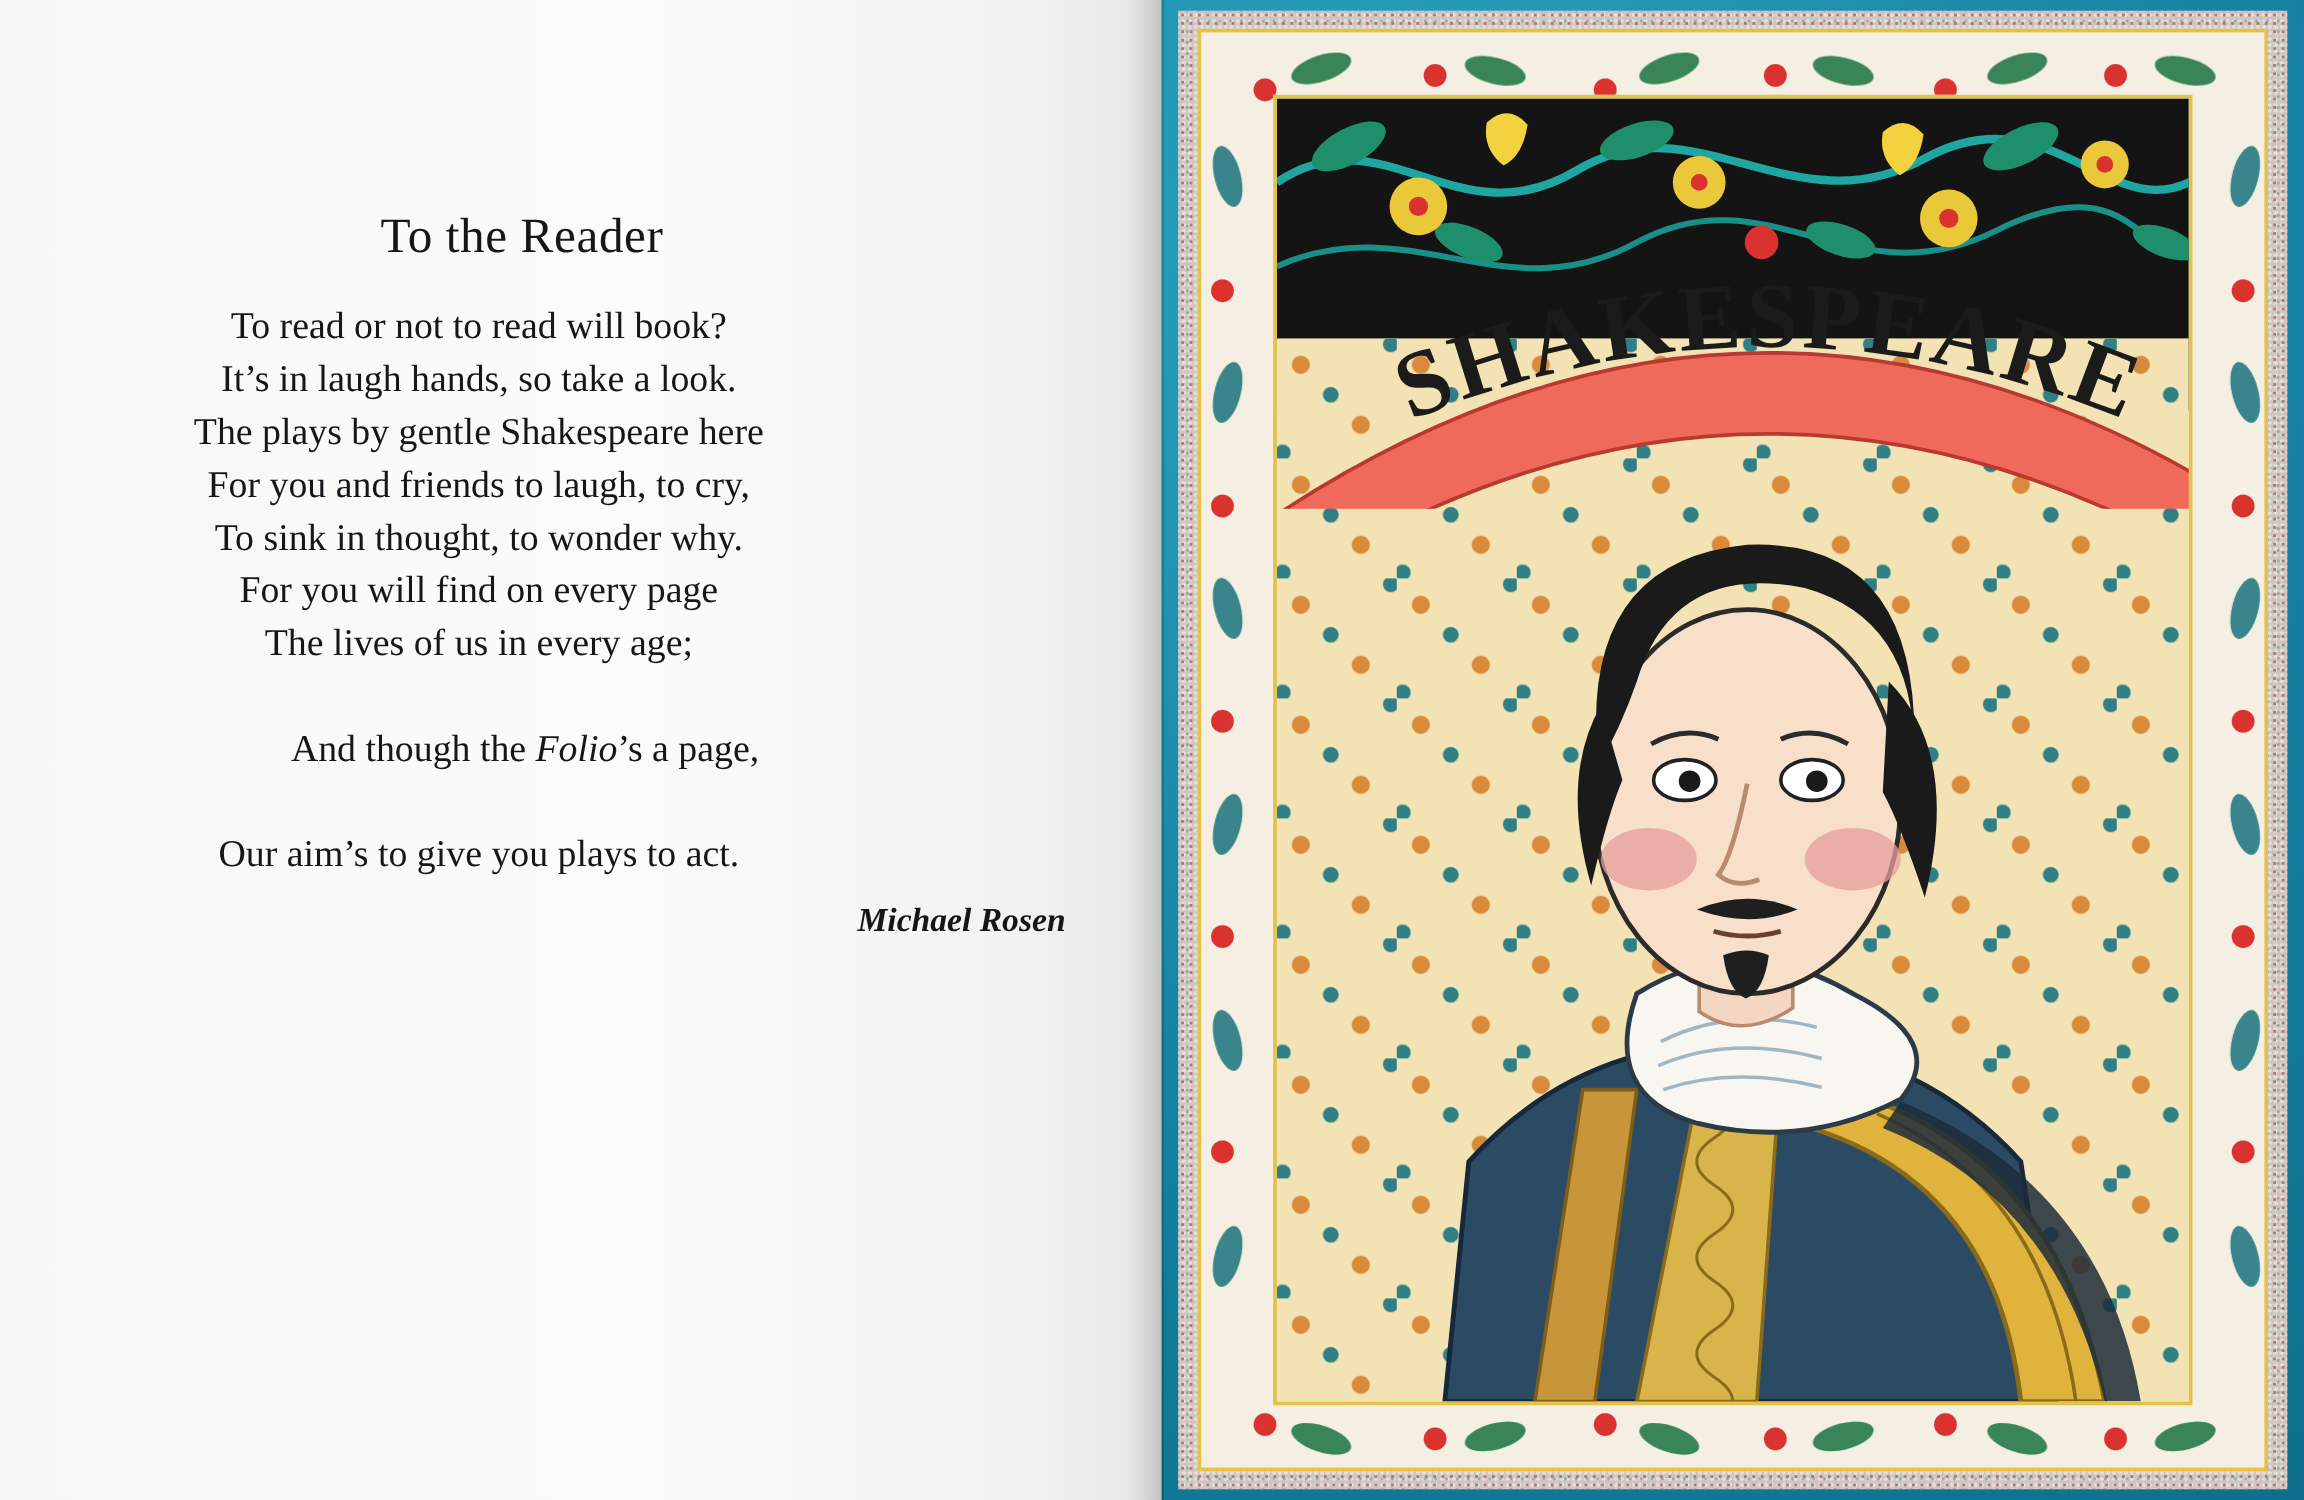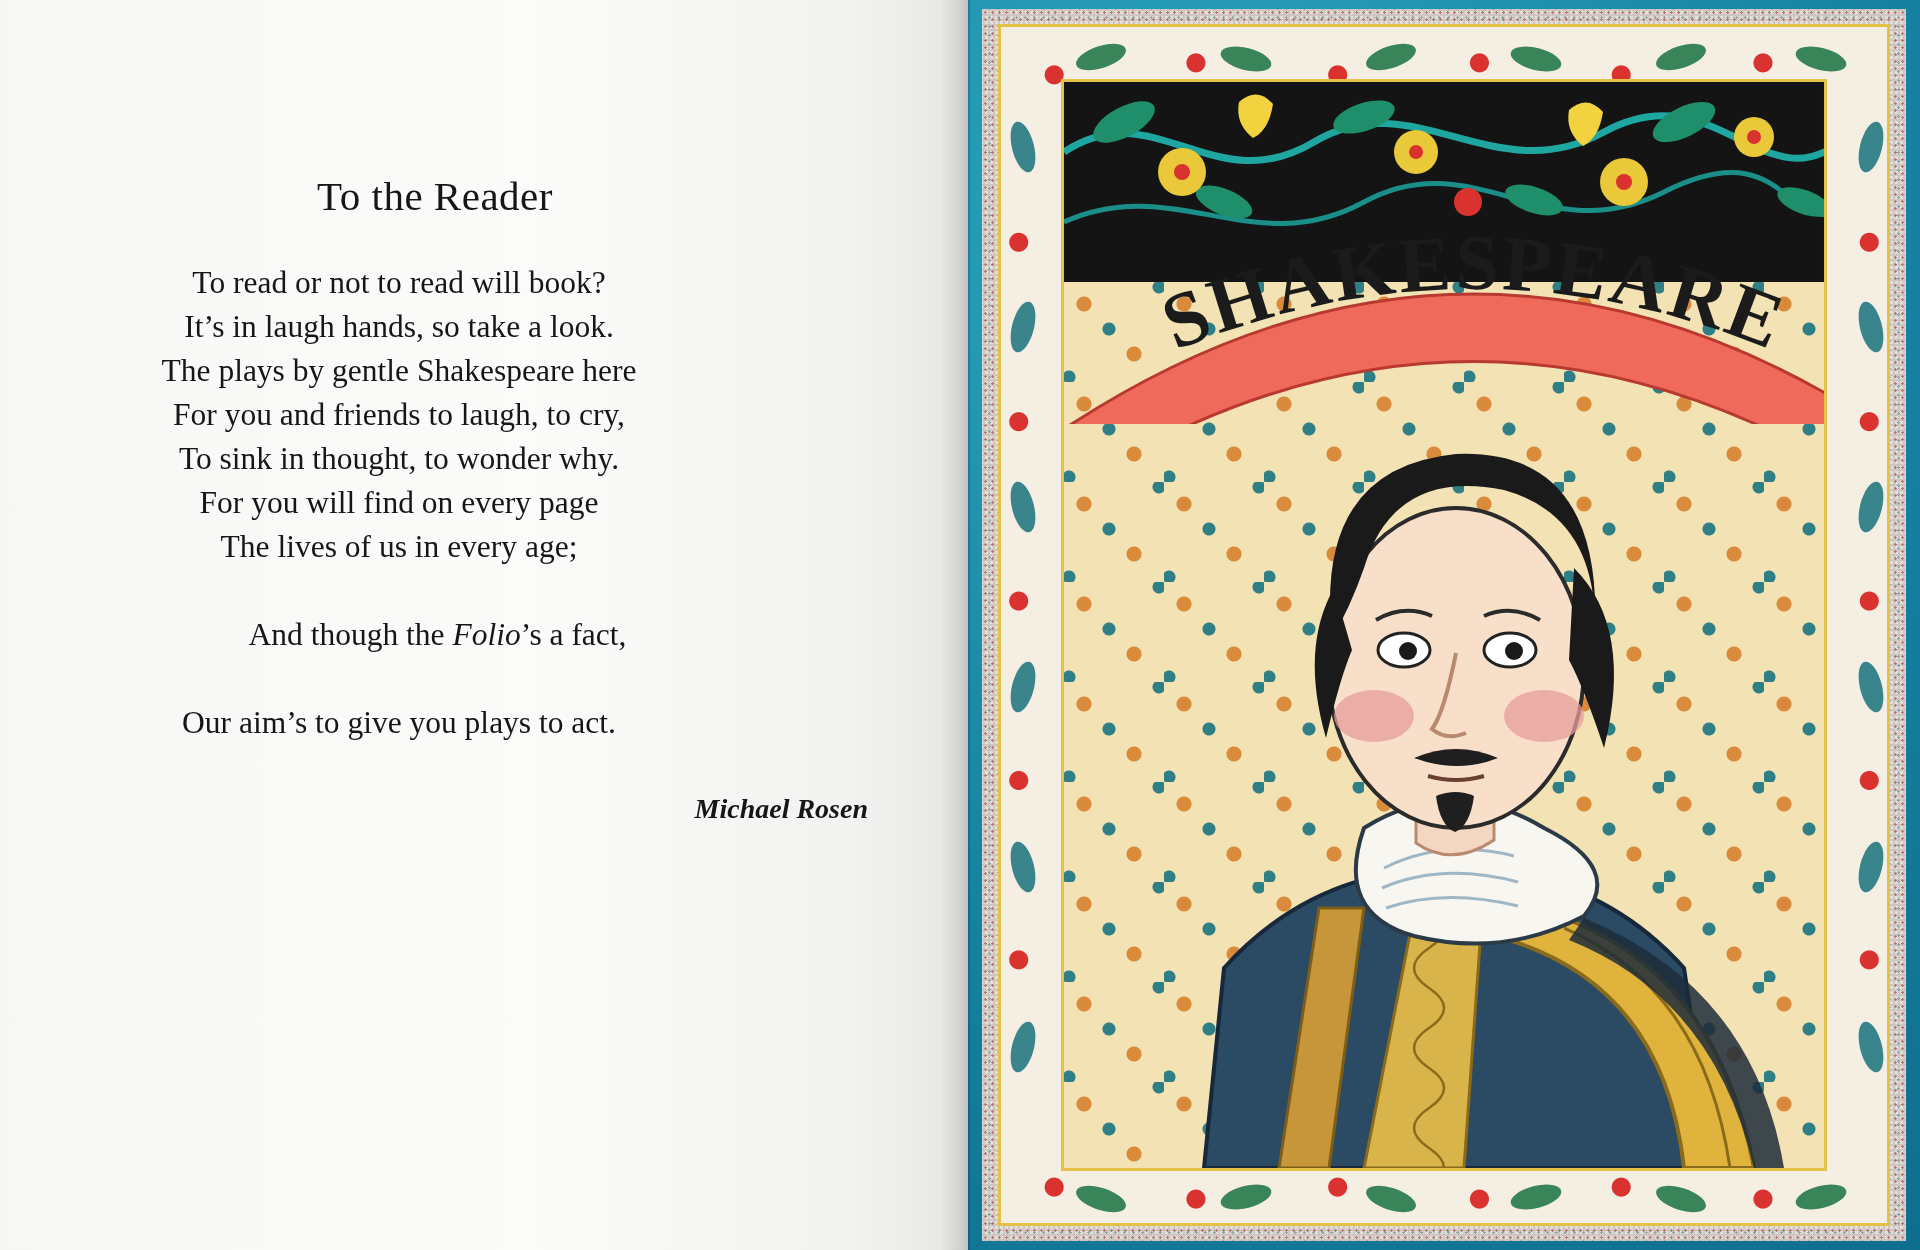--- a/index.html
+++ b/index.html
@@ -34,35 +34,35 @@
     top: 172px;
     width: 968px;
     text-align: center;
   }
   .poem-title {
     font-family: "Liberation Serif", serif;
     font-size: 41px;
     font-weight: 400;
     letter-spacing: 0.5px;
     color: #16161a;
-    margin: 0 0 41px 0;
+    margin: 0 0 30px 0;
     padding-right: 98px;
   }
   .poem-lines {
     font-family: "Liberation Serif", serif;
     font-size: 31.5px;
     line-height: 44px;
     color: #16161a;
     padding-right: 170px;
   }
   .poem-line { white-space: pre; }
   .poem-line i { font-style: italic; }
   .poem-author {
-    margin-top: 48px;
-    padding-right: 100px;
+    margin-top: 18px;
+    padding-right: 80px;
     text-align: right;
     font-family: "Liberation Serif", serif;
     font-style: italic;
     font-weight: bold;
     font-size: 28px;
     color: #16161a;
   }
   .author-inner {
     display: inline-block;
     width: 620px;
@@ -203,21 +203,21 @@
       <h1 class="poem-title">To the Reader</h1>
       <div class="poem-lines">
         <div class="poem-line">To read or not to read will book?</div>
         <div class="poem-line">It’s in laugh hands, so take a look.</div>
         <div class="poem-line">The plays by gentle Shakespeare here</div>
         <div class="poem-line">For you and friends to laugh, to cry,</div>
         <div class="poem-line">To sink in thought, to wonder why.</div>
         <div class="poem-line">For you will find on every page</div>
         <div class="poem-line">The lives of us in every age;</div>
         <div class="poem-line">
-          <span>And though the </span><i>Folio</i><span>’s a fact,</span>
+          <span>And though the </span><i>Folio</i><span>’s a page,</span>
         </div>
         <div class="poem-line">Our aim’s to give you plays to act.</div>
       </div>
       <div class="poem-author">
         <span class="author-inner">Michael Rosen</span>
       </div>
     </div>
   </div>
 
   <div class="page-right">

